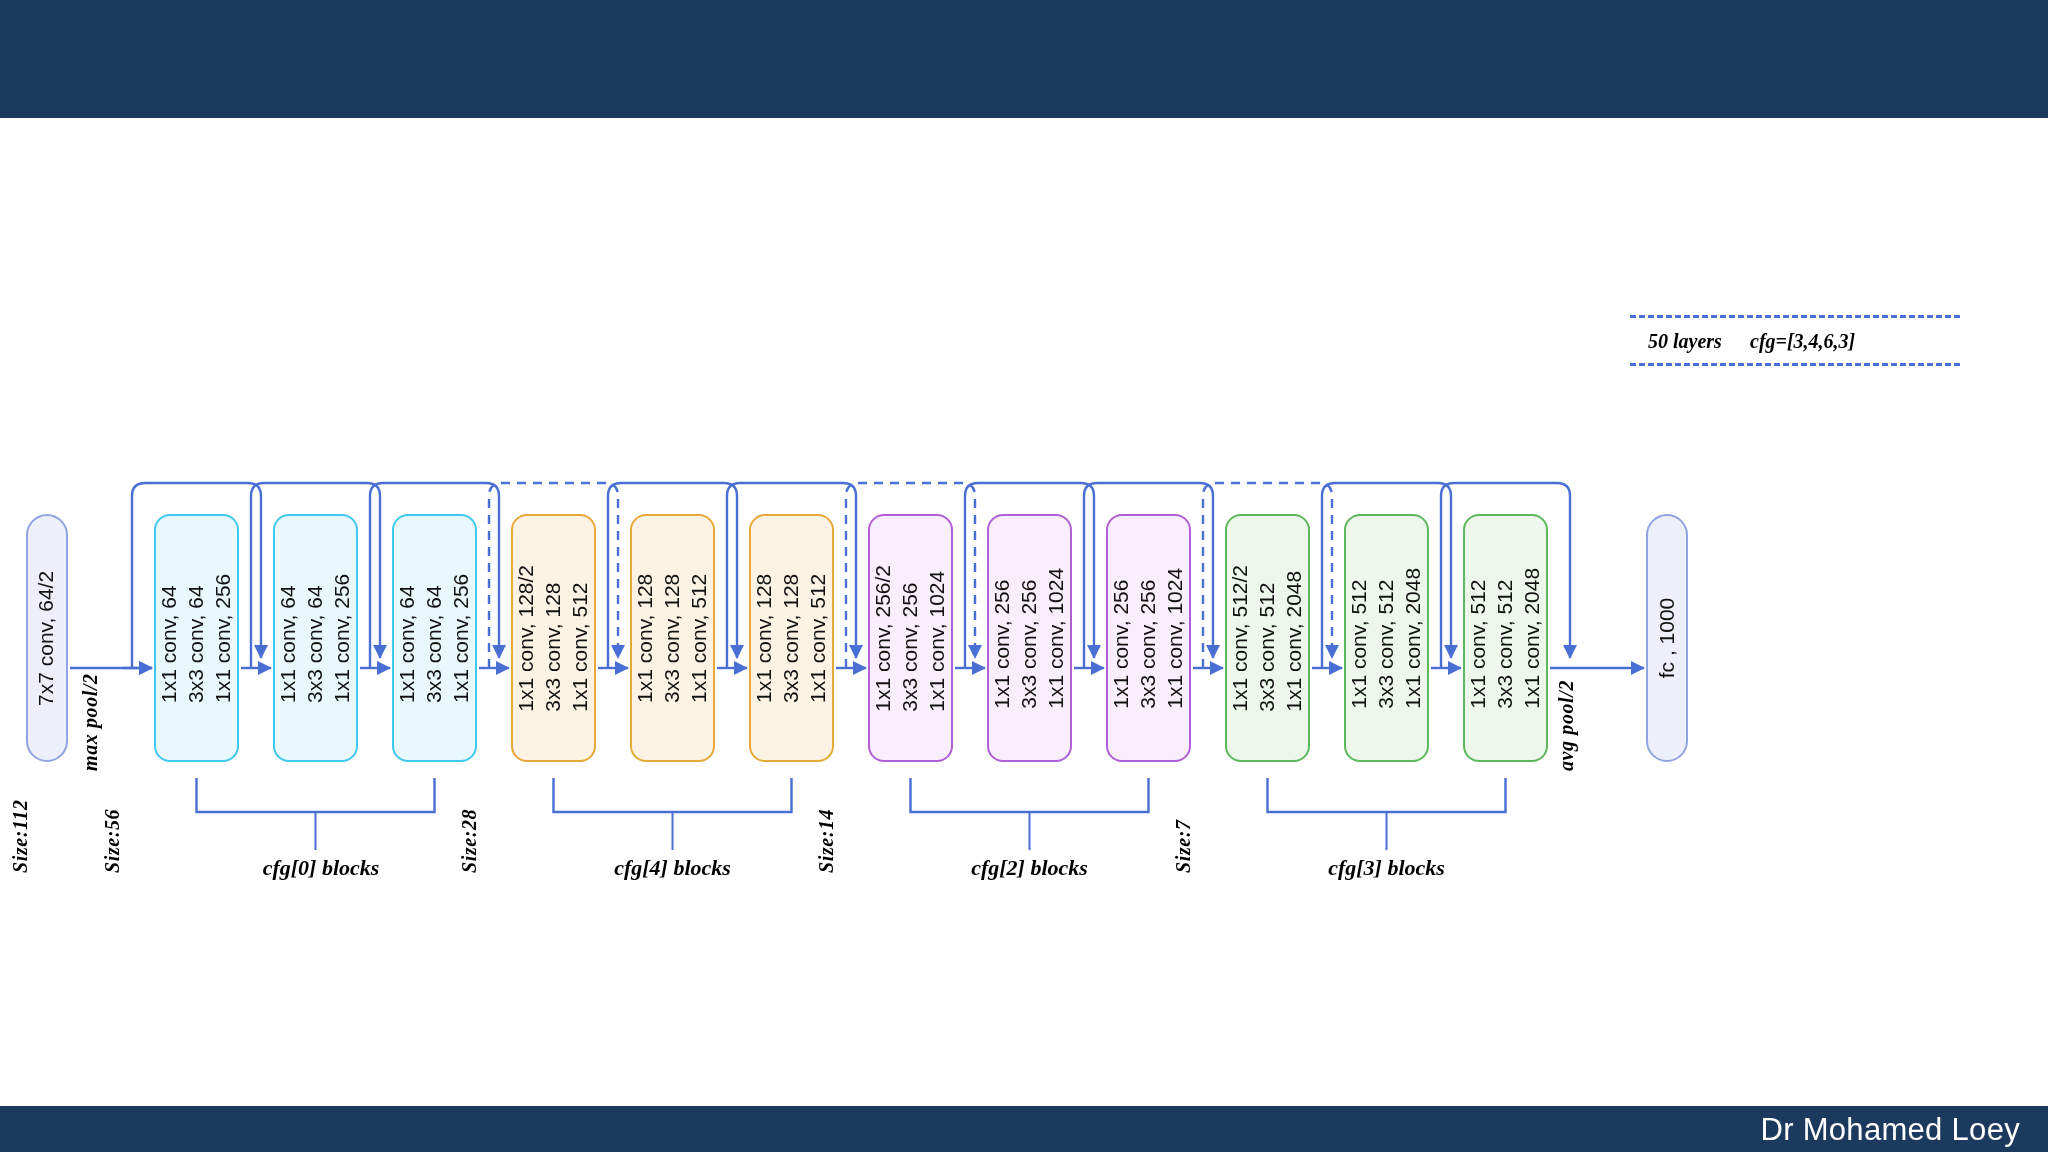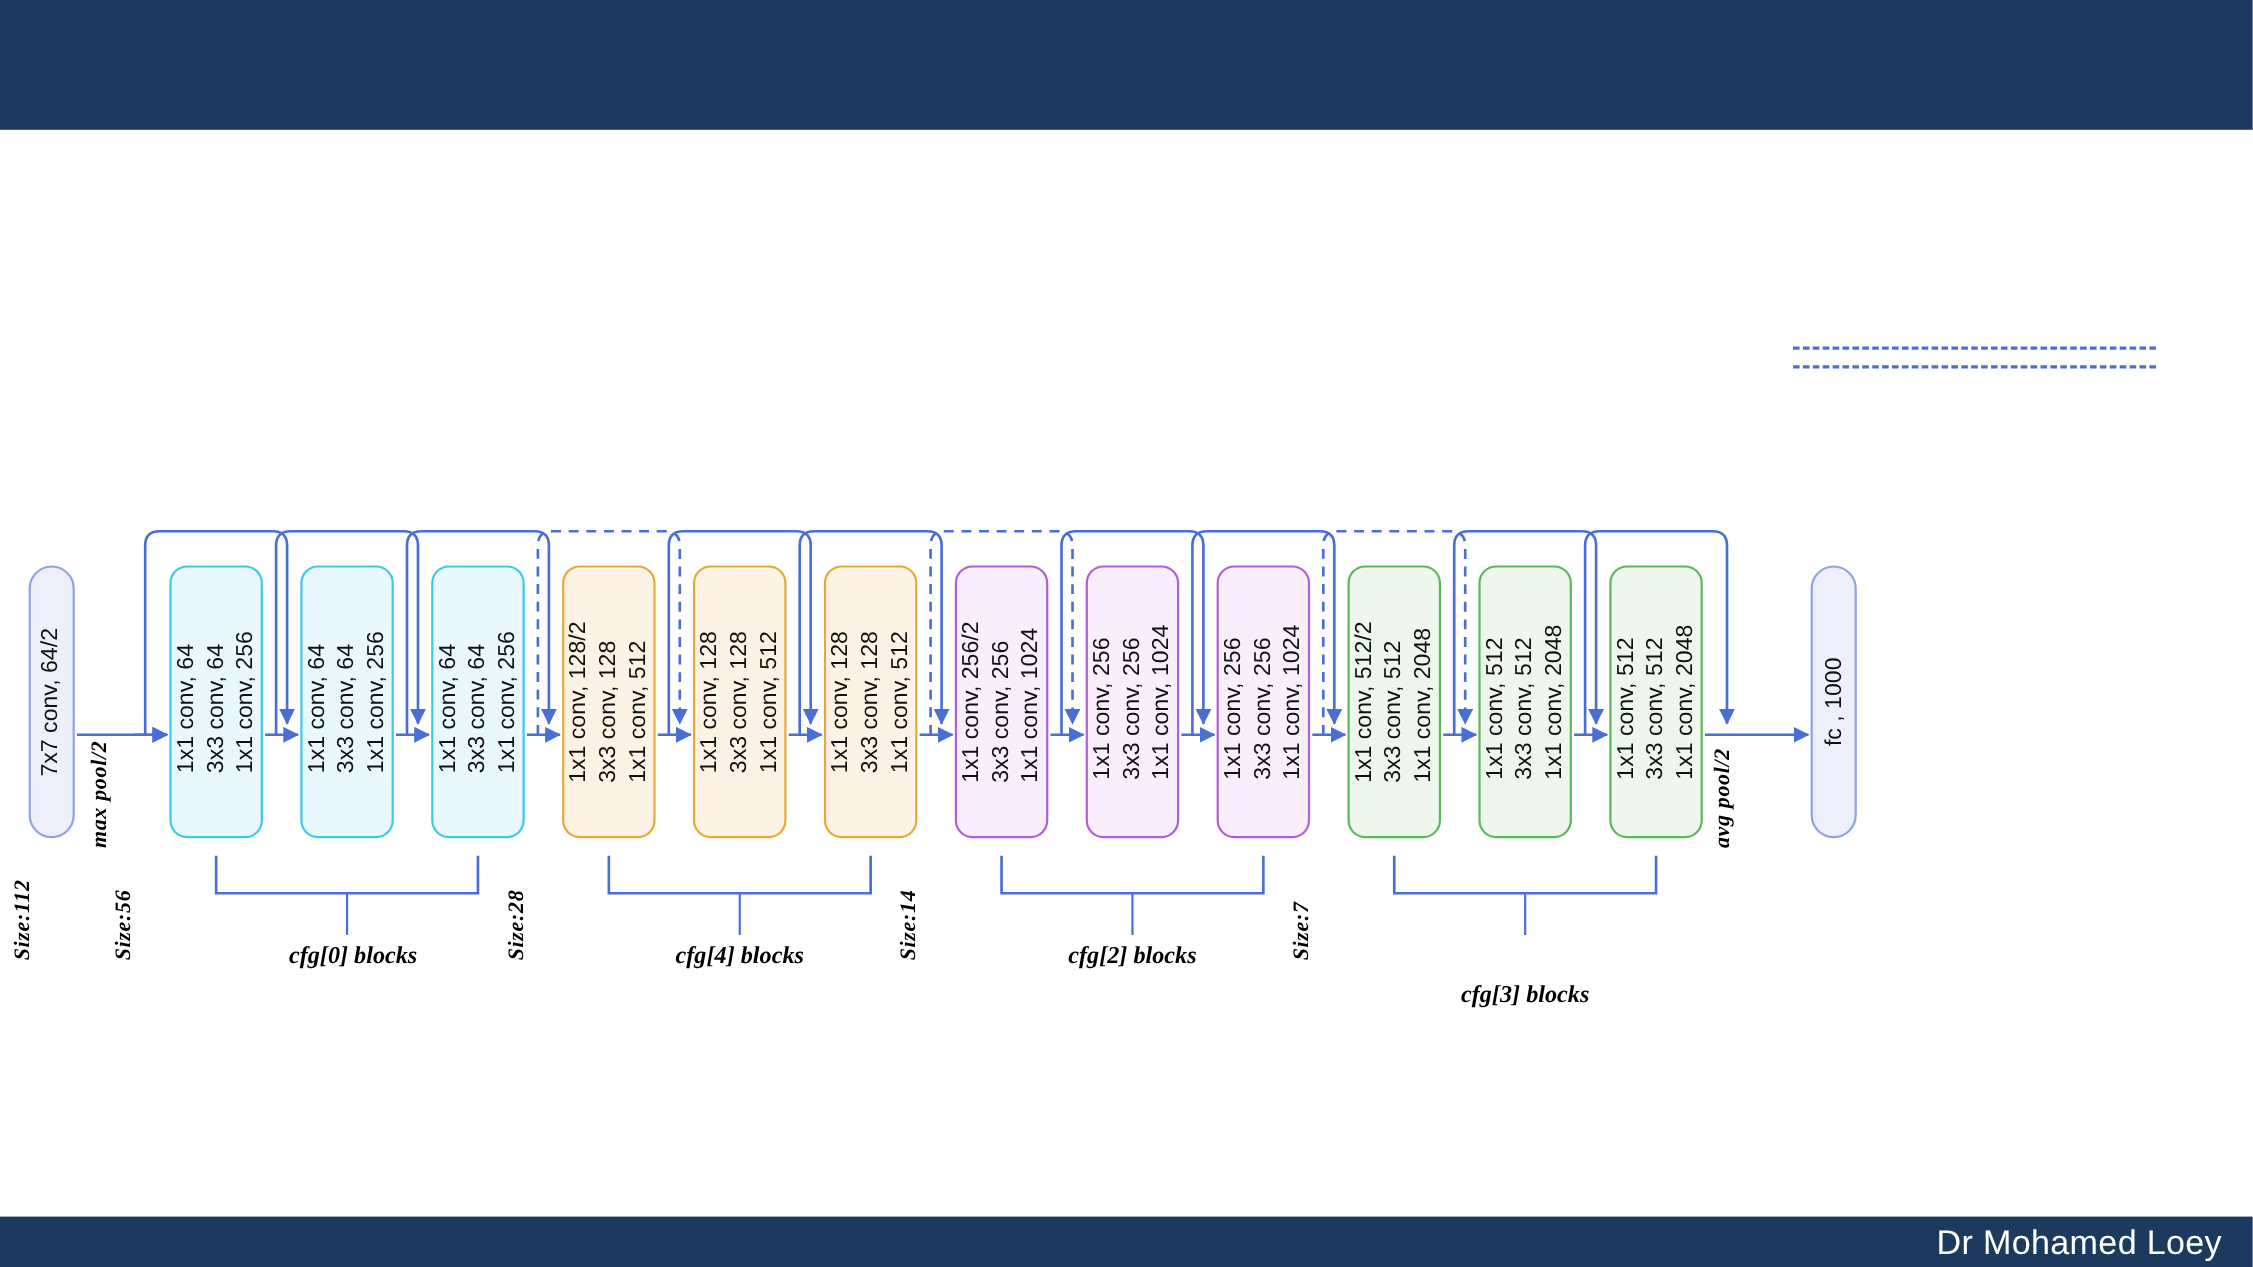--- a/index.html
+++ b/index.html
@@ -164,20 +164,24 @@
 </head>
 <body>
 
 <div id="slide">
 
   <div class="title-bar"></div>
 
   <div class="legend">
     <div class="legend-rule"></div>
     <div class="legend-rows" id="legend-rows">
+        <div class="legend-row">
+          <span class="legend-layers">50 layers</span>
+          <span class="legend-cfg">cfg=[3,4,6,3]</span>
+        </div>
       </div>
     <div class="legend-rule"></div>
   </div>
 
   <div id="diagram">
     <svg class="wires" id="wires" viewBox="0 0 2048 1152" xmlns="http://www.w3.org/2000/svg">
       <defs>
         <marker id="ah" markerWidth="7" markerHeight="7" refX="5.6" refY="3" orient="auto">
           <path d="M0,0 L6,3 L0,6 z" fill="#4a6fd4"></path>
         </marker>
@@ -313,21 +317,21 @@
             <span class="ln">1x1 conv,  2048</span>
           </div>
         </div>
         <div class="blk green" style="left: 1463px; top: 514px; width: 85px; height: 248px;">
           <div class="vtext">
             <span class="ln">1x1 conv,  512</span>
             <span class="ln">3x3 conv,  512</span>
             <span class="ln">1x1 conv,  2048</span>
           </div>
         </div>
-        <div class="brace-label" style="left: 1386.5px; top: 855px; margin-top: 36px;">cfg[3] blocks</div>
+        <div class="brace-label" style="left: 1386.5px; top: 855px;">cfg[3] blocks</div>
         <div class="rot-label" style="left: 1195px; top: 850px;">Size:7</div>
         <div class="rot-label" style="left: 1578px; top: 748px;">avg pool/2</div>
         <div class="blk fc" style="left: 1646px; top: 514px; width: 42px; height: 248px;">
           <div class="htext">fc , 1000</div>
         </div>
       </div>
   </div>
 
   <div class="footer-bar"></div>
   <div class="footer-text">Dr Mohamed Loey</div>

